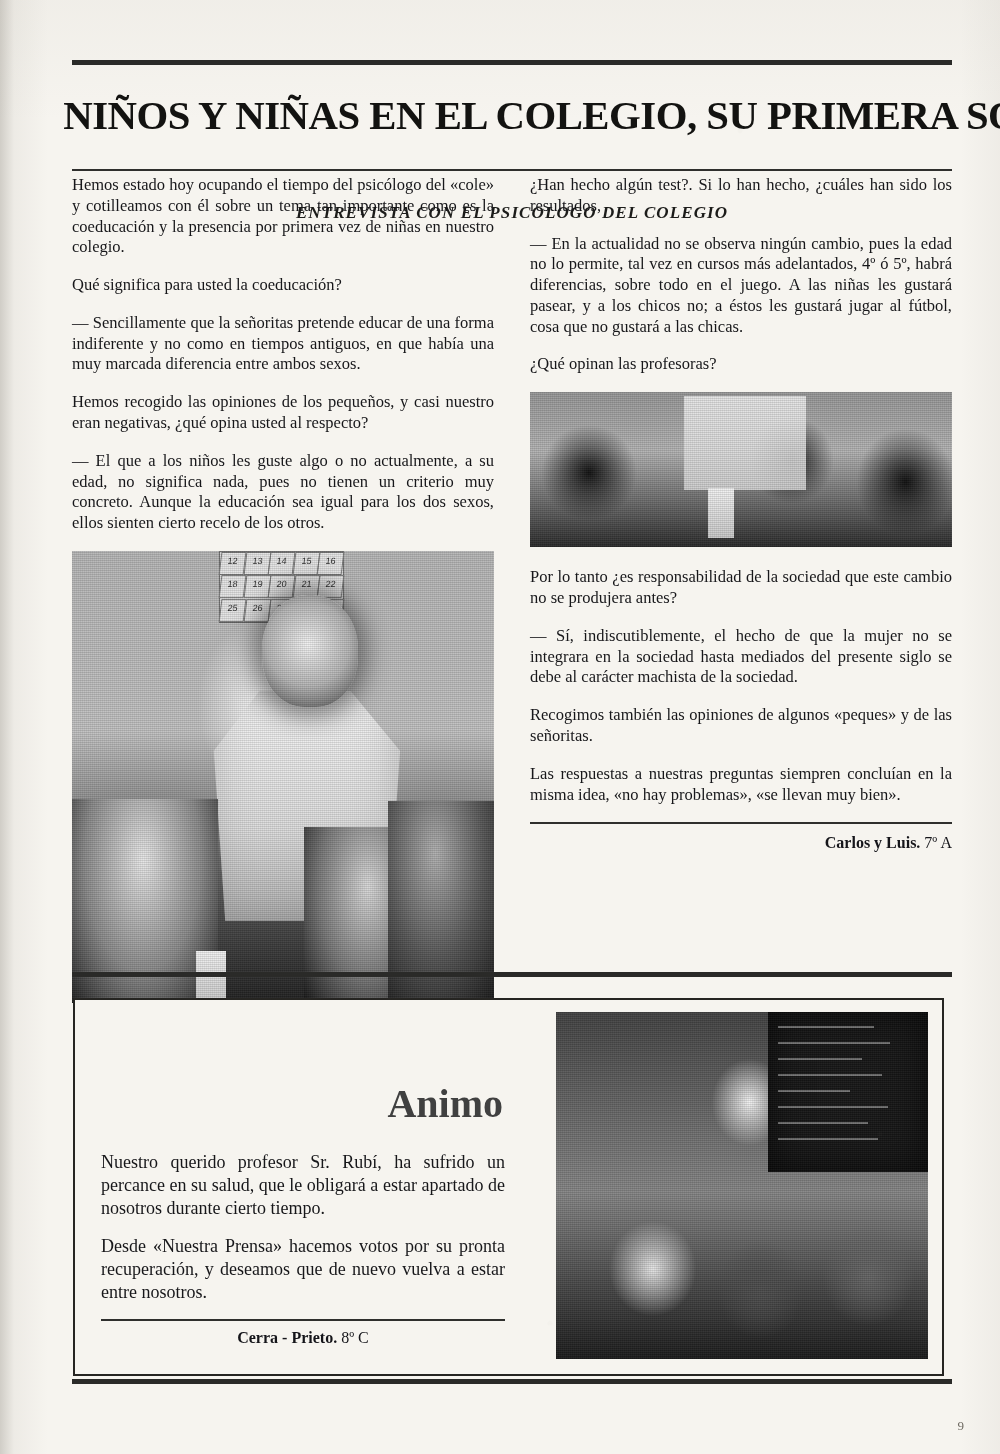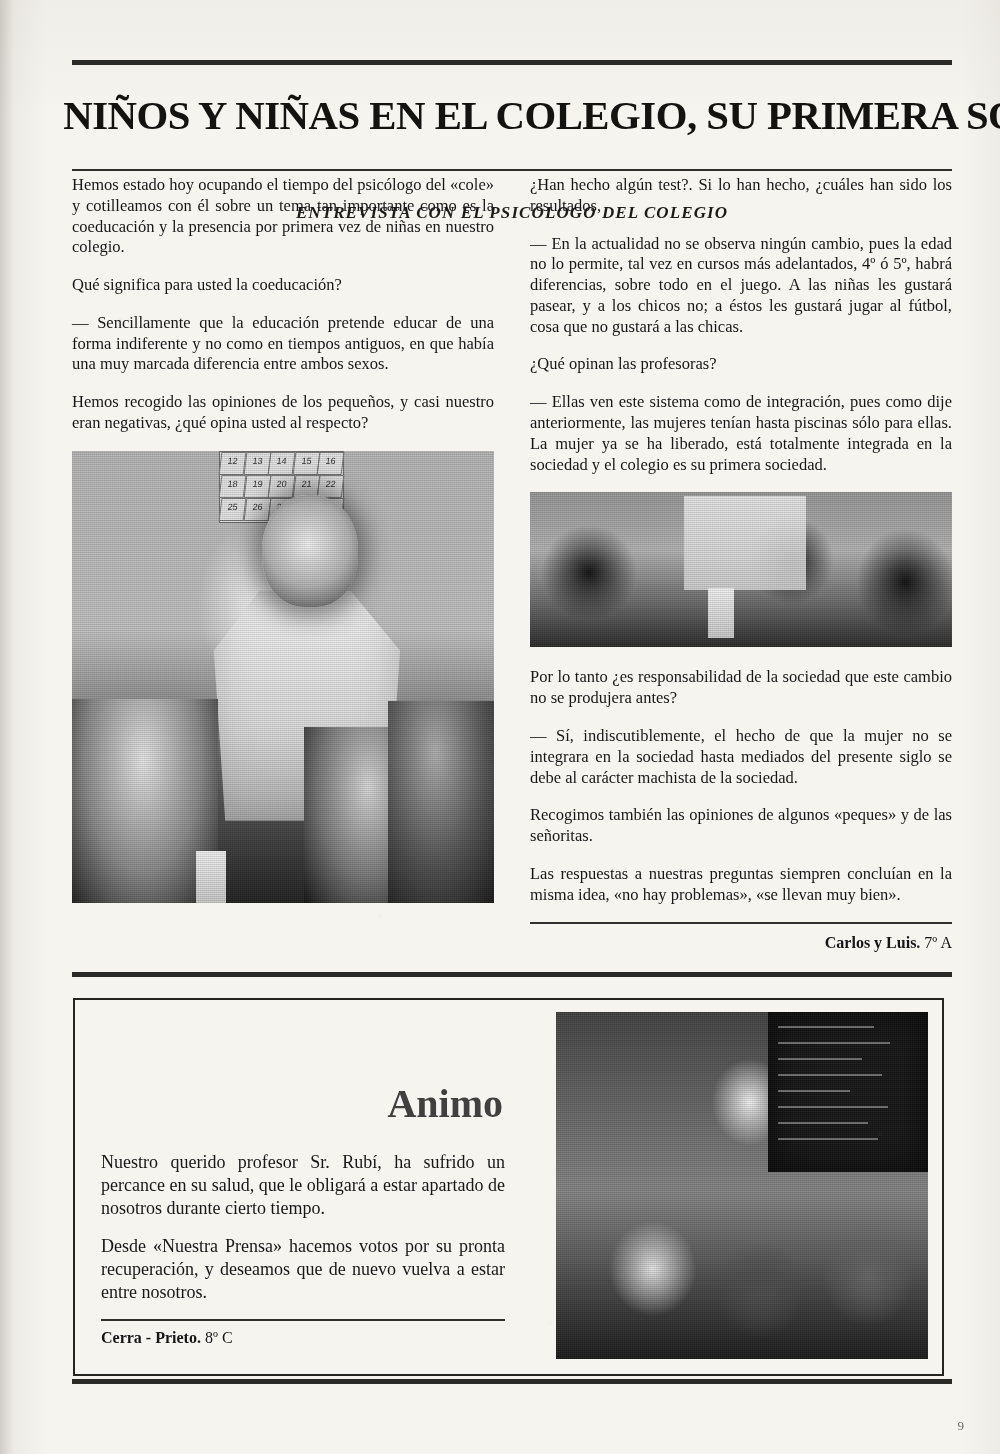--- a/index.html
+++ b/index.html
@@ -246,21 +246,21 @@
     padding-right: 2px;
   }
   .boxed-left p {
     margin: 0 0 16px 0;
     font-size: 18px;
     line-height: 1.26;
     text-align: justify;
     color:#17171a;
   }
   .boxed-byline-rule { height:2px; background:#2f2f2d; margin: 16px 0 8px 0; }
-  .boxed-byline { font-size:16px; color:#15151a; }
+  .boxed-byline { text-align:center; font-size:16px; color:#15151a; }
 
   .pagenum {
     position:absolute; right: 36px; bottom: 20px;
     font-size: 13px; color:#6e6a62;
     font-family:"Liberation Serif", serif;
   }
 </style>
 </head>
 <body>
 
@@ -272,22 +272,23 @@
       <h1 class="headline">NIÑOS Y NIÑAS EN EL COLEGIO, SU PRIMERA SOCIEDAD</h1>
       <div class="rule-thin"></div>
       <h2 class="subheadline">ENTREVISTA CON EL PSICOLOGO DEL COLEGIO</h2>
     </div>
 
     <div class="cols">
 
       <div class="col">
         <p class="q lead">Hemos estado hoy ocupando el tiempo del psicólogo del «cole» y cotilleamos con él sobre un tema tan importante como es la coeducación y la presencia por primera vez de niñas en nuestro colegio.</p>
         <p class="q">Qué significa para usted la coeducación?</p>
-        <p class="a">— Sencillamente que la educación pretende educar de una forma indiferente y no como en tiempos antiguos, en que había una muy marcada diferencia entre ambos sexos.</p>
+        <p class="a">— Sencillamente que la señoritas pretende educar de una forma indiferente y no como en tiempos antiguos, en que había una muy marcada diferencia entre ambos sexos.</p>
         <p class="q">Hemos recogido las opiniones de los pequeños, y casi nuestro eran negativas, ¿qué opina usted al respecto?</p>
+        <p class="a">— El que a los niños les guste algo o no actualmente, a su edad, no significa nada, pues no tienen un criterio muy concreto. Aunque la educación sea igual para los dos sexos, ellos sienten cierto recelo de los otros.</p>
 
         <div class="photo photo1">
           <div class="cal">
             <span>12</span>
             <span>13</span>
             <span>14</span>
             <span>15</span>
             <span>16</span>
             <span>18</span>
             <span>19</span>
@@ -307,21 +308,20 @@
           <div class="kidC"></div>
           <div class="cup1"></div>
           <div class="grain"></div>
         </div>
       </div>
 
       <div class="col">
         <p class="q">¿Han hecho algún test?. Si lo han hecho, ¿cuáles han sido los resultados,</p>
         <p class="a">— En la actualidad no se observa ningún cambio, pues la edad no lo permite, tal vez en cursos más adelantados, 4º ó 5º, habrá diferencias, sobre todo en el juego. A las niñas les gustará pasear, y a los chicos no; a éstos les gustará jugar al fútbol, cosa que no gustará a las chicas.</p>
         <p class="q">¿Qué opinan las profesoras?</p>
-        <p class="a">— Ellas ven este sistema como de integración, pues como dije anteriormente, las mujeres tenían hasta piscinas sólo para ellas. La mujer ya se ha liberado, está totalmente integrada en la sociedad y el colegio es su primera sociedad.</p>
 
         <div class="photo photo2">
           <div class="board2"></div>
           <div class="cup2"></div>
           <div class="grain"></div>
         </div>
 
         <div style="height:20px"></div>
 
         <p class="q">Por lo tanto ¿es responsabilidad de la sociedad que este cambio no se produjera antes?</p>

